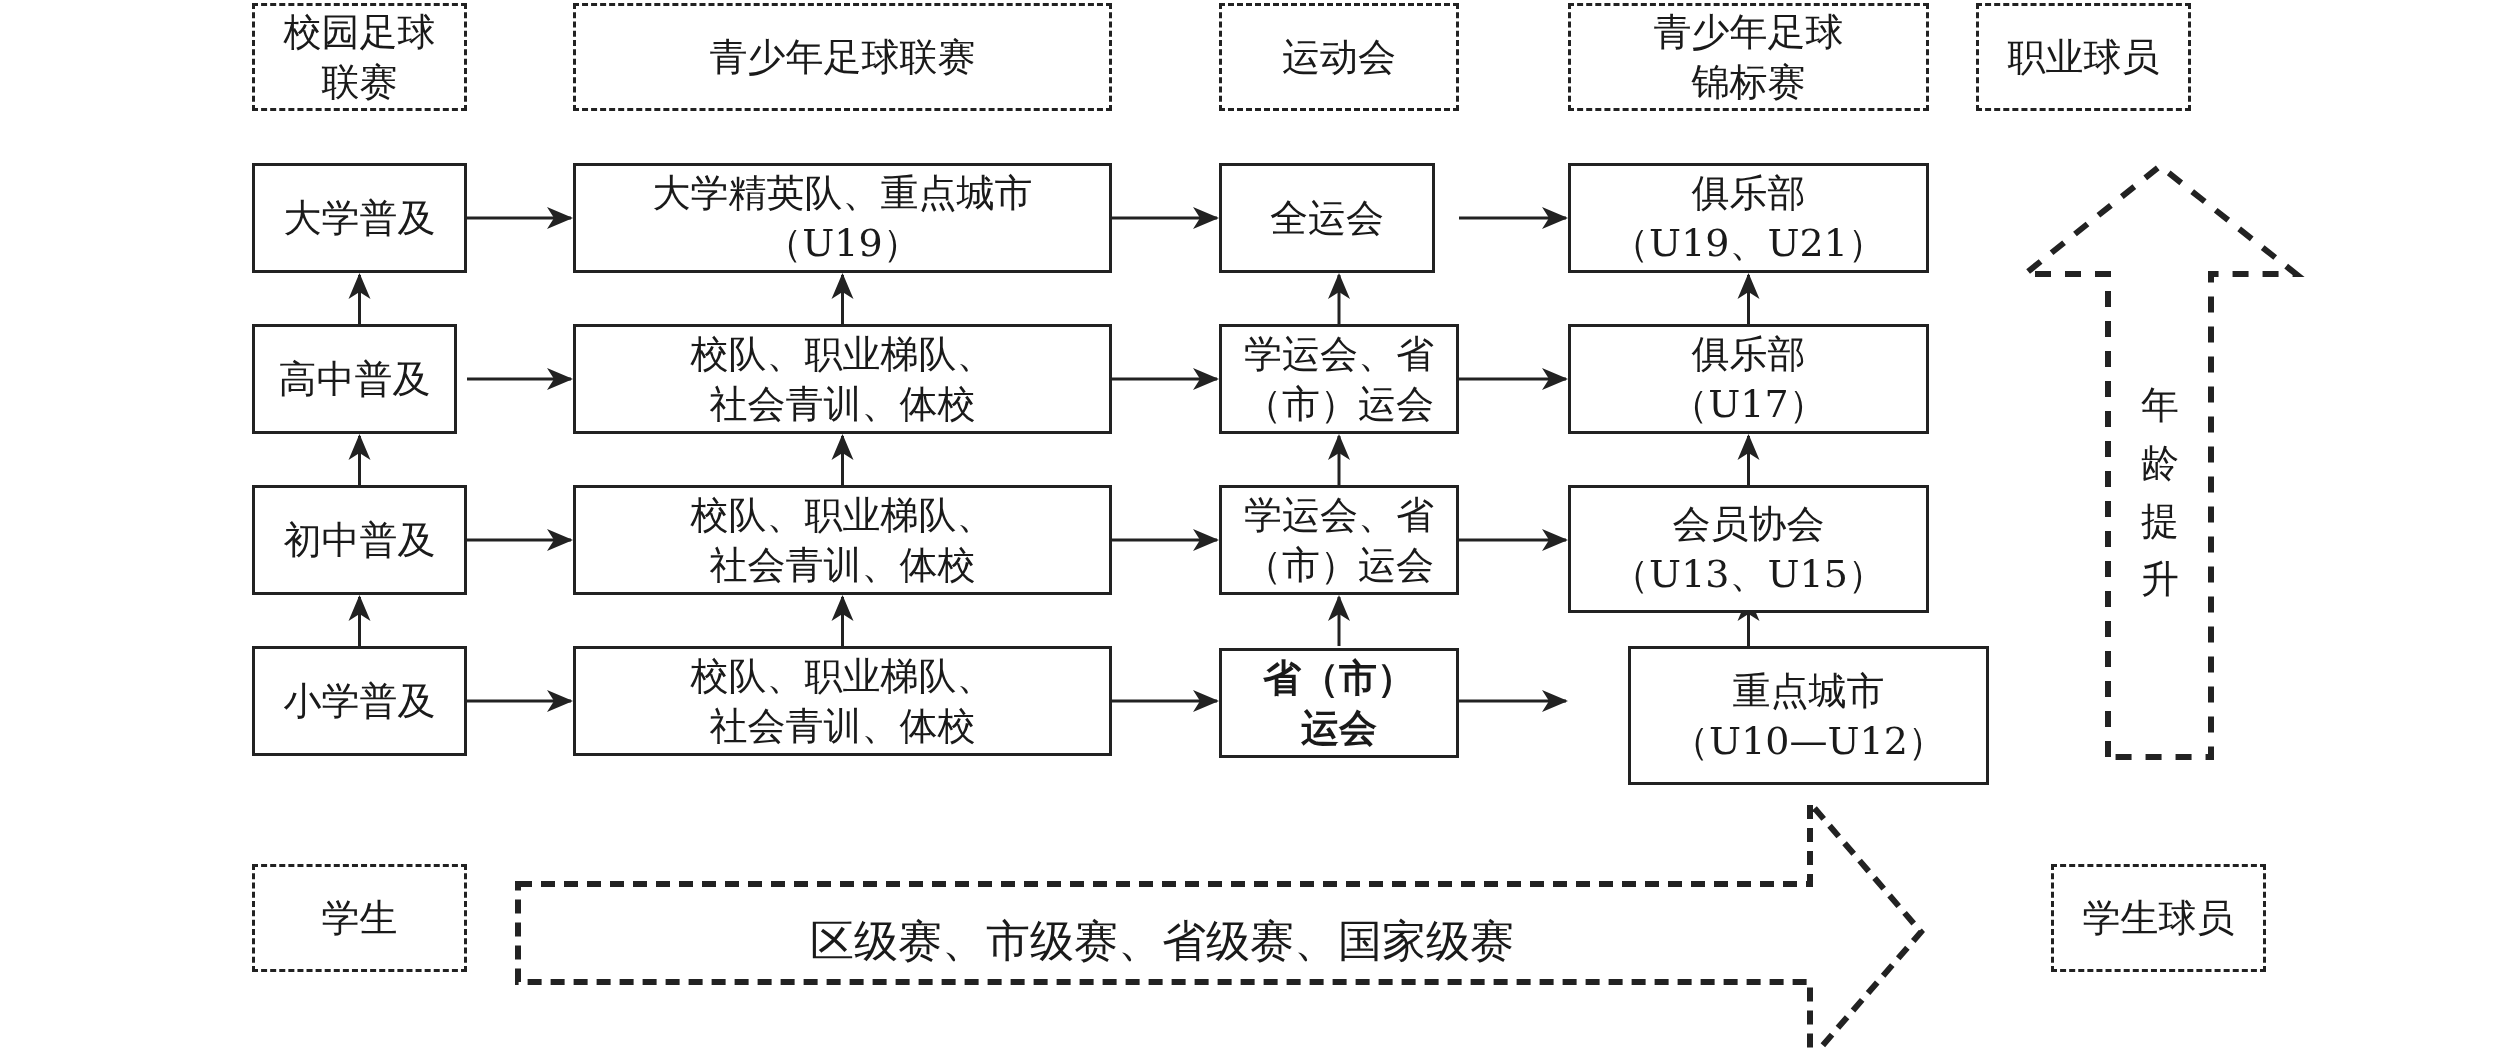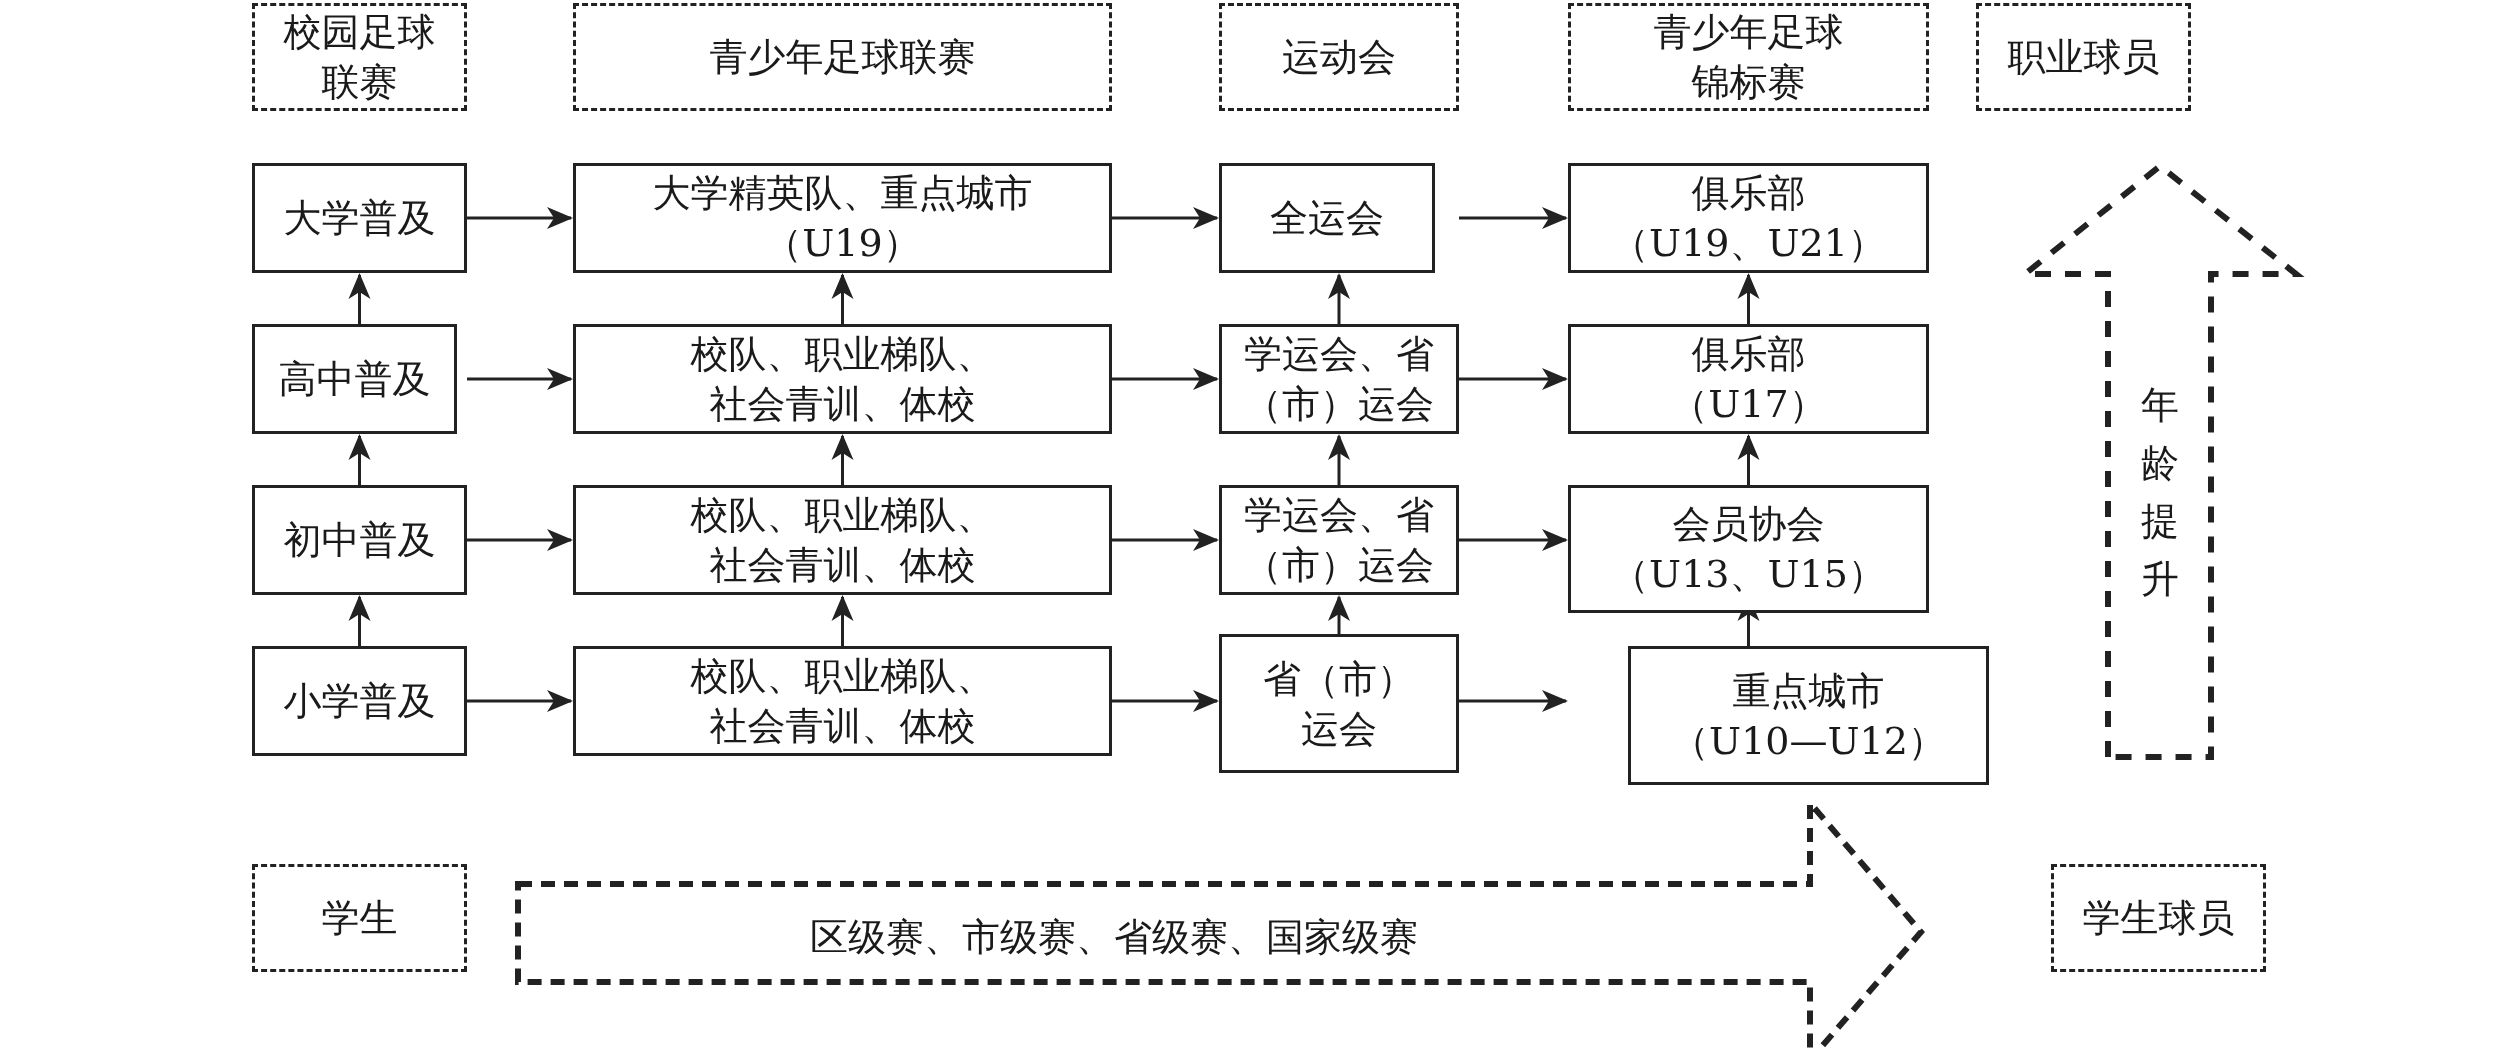--- a/index.html
+++ b/index.html
@@ -6,21 +6,21 @@
   body { width:2519px; height:1050px; position:relative; overflow:hidden;
          font-family:"DejaVu Serif","Liberation Serif",serif; color:#1a1a1a; }
   .box { position:absolute; box-sizing:border-box; display:flex; flex-direction:column;
          align-items:center; justify-content:center; text-align:center;
          font-size:38px; line-height:50px; background:#fff; }
   .solid { border:3px solid #222; }
   .dashed { border:3px dashed #222; }
   .line { display:block; white-space:nowrap; }
   svg#arrows { position:absolute; left:0; top:0; }
   .vlabel { position:absolute; font-size:38px; line-height:58px; text-align:center; width:60px; }
-  .arrow-label { position:absolute; font-size:38px; white-space:nowrap; }
+  .arrow-label { position:absolute; font-size:44px; white-space:nowrap; }
 </style>
 </head>
 <body>
 
 <svg id="arrows" width="2519" height="1050">
   <defs>
     <marker id="ah" markerWidth="10" markerHeight="10" refX="9" refY="5" orient="auto" markerUnits="userSpaceOnUse" viewBox="0 0 10 10">
       <path d="M0,0 L10,5 L0,10 L3,5 Z" fill="#222"></path>
     </marker>
     <marker id="ahs" markerWidth="26" markerHeight="26" refX="24" refY="13" orient="auto" markerUnits="userSpaceOnUse" viewBox="0 0 26 26">
@@ -124,21 +124,21 @@
       <span class="line">会员协会</span>
       <span class="line">（U13、U15）</span>
     </div>
     <div class="box solid" style="left: 252px; top: 646px; width: 215px; height: 110px;">
       <span class="line">小学普及</span>
     </div>
     <div class="box solid" style="left: 573px; top: 646px; width: 539px; height: 110px;">
       <span class="line">校队、职业梯队、</span>
       <span class="line">社会青训、体校</span>
     </div>
-    <div class="box solid" style="left: 1219px; top: 634px; width: 240px; height: 139px;">
+    <div class="box solid" style="left: 1219px; top: 648px; width: 240px; height: 110px; font-weight: bold;">
       <span class="line">省（市）</span>
       <span class="line">运会</span>
     </div>
     <div class="box solid" style="left: 1628px; top: 646px; width: 361px; height: 139px;">
       <span class="line">重点城市</span>
       <span class="line">（U10—U12）</span>
     </div>
   </div>
 
 <div class="vlabel" style="left:2130px;top:376px;">

